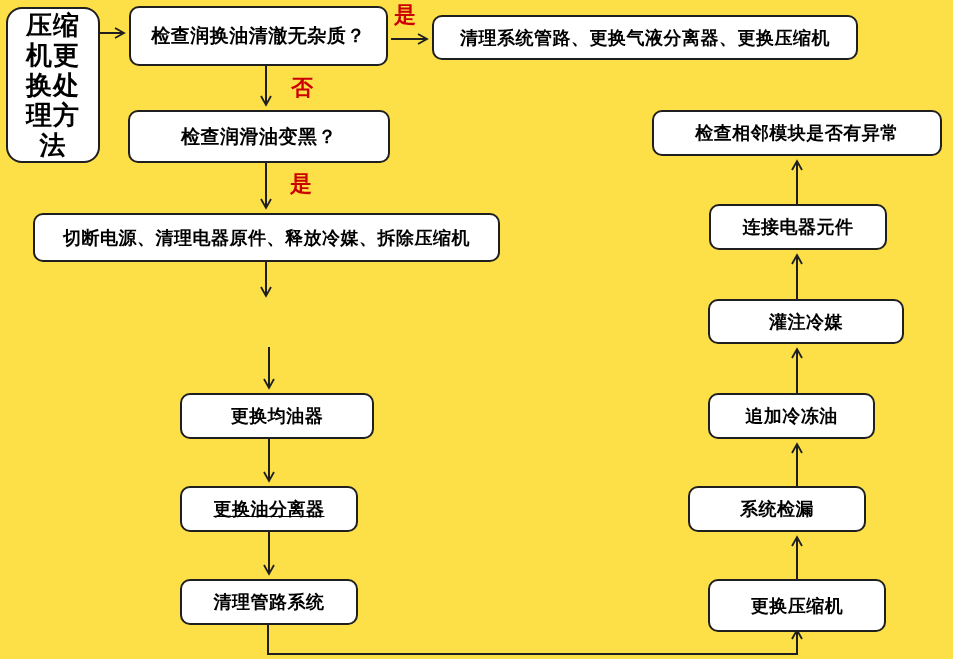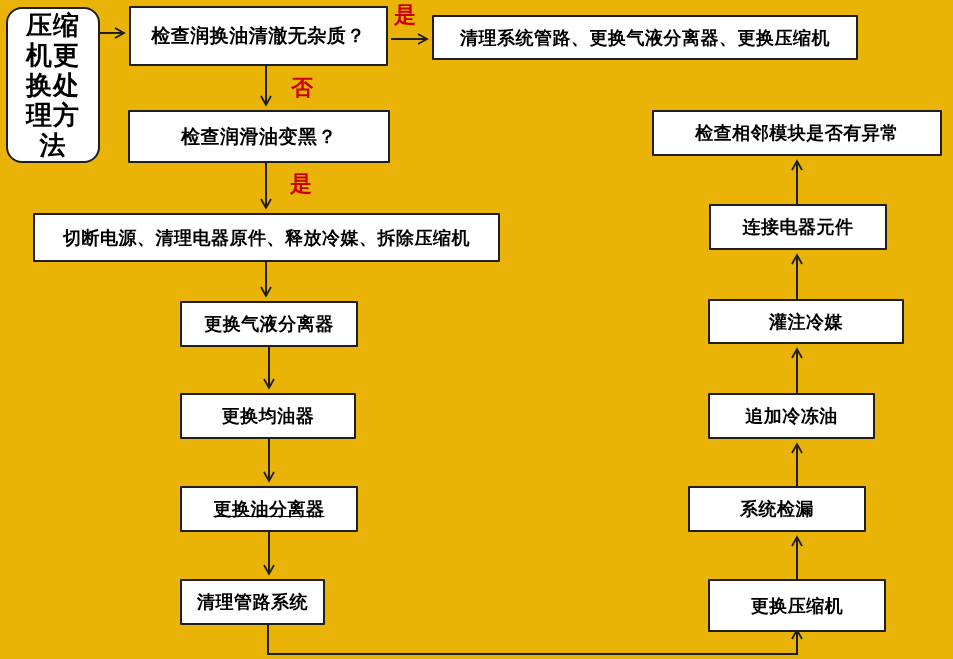--- a/index.html
+++ b/index.html
@@ -5,36 +5,36 @@
   html, body {
     margin: 0;
     padding: 0;
     background: #ffffff;
     font-family: "Liberation Sans", "DejaVu Sans", sans-serif;
   }
   .canvas {
     position: relative;
     width: 953px;
     height: 659px;
-    background: #eab308;
+    background: #fde047;
     overflow: hidden;
   }
   .edges {
     position: absolute;
     left: 0;
     top: 0;
     width: 953px;
     height: 659px;
   }
   .node {
     position: absolute;
     box-sizing: border-box;
     background: #ffffff;
     border: 2px solid #1f1f1f;
-    border-radius: 1px;
+    border-radius: 10px;
     display: flex;
     align-items: center;
     justify-content: center;
     text-align: center;
     color: #000000;
     font-size: 18px;
     font-weight: 600;
     letter-spacing: 0.5px;
     white-space: nowrap;
   }
@@ -104,33 +104,30 @@
   </div>
 
   <div class="node" style="left:33px; top:213px; width:467px; height:49px;">
     <span>切断电源、清理电器原件、释放冷媒、拆除压缩机</span>
   </div>
 
   <div class="node question" style="left:128px; top:110px; width:262px; height:53px;">
     <span>检查润滑油变黑？</span>
   </div>
 
-  <div class="node" style="left:180px; top:301px; width:178px; height:46px;">
-    <span>更换气液分离器</span>
-  </div>
 
-  <div class="node" style="left:180px; top:393px; width:176px; height:46px;">
+  <div class="node" style="left:180px; top:393px; width:194px; height:46px;">
     <span>更换均油器</span>
   </div>
 
   <div class="node" style="left:180px; top:486px; width:178px; height:46px;text-decoration:underline;">
     <span>更换油分离器</span>
   </div>
 
-  <div class="node" style="left:180px; top:579px; width:145px; height:46px;">
+  <div class="node" style="left:180px; top:579px; width:178px; height:46px;">
     <span>清理管路系统</span>
   </div>
 
   <div class="node" style="left:708px; top:579px; width:178px; height:53px;">
     <span>更换压缩机</span>
   </div>
 
   <div class="node" style="left:688px; top:486px; width:178px; height:46px;">
     <span>系统检漏</span>
   </div>

